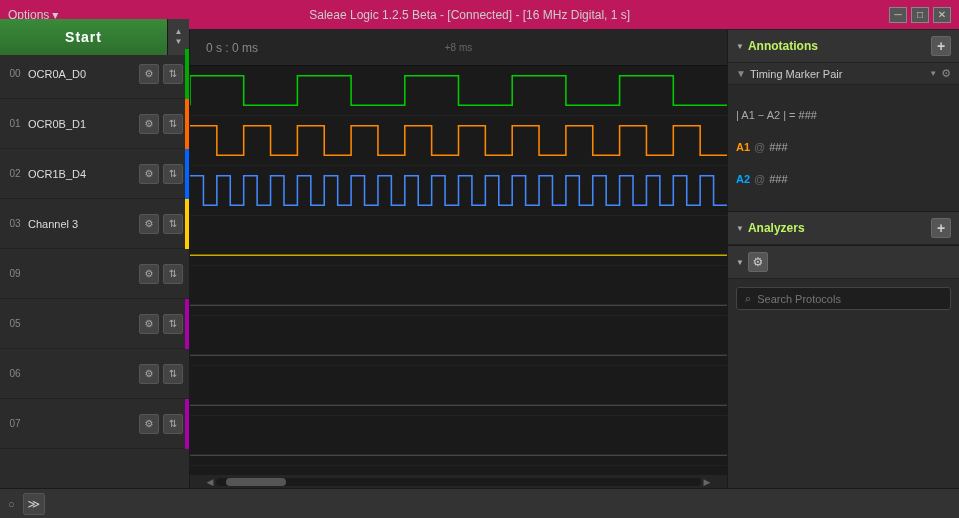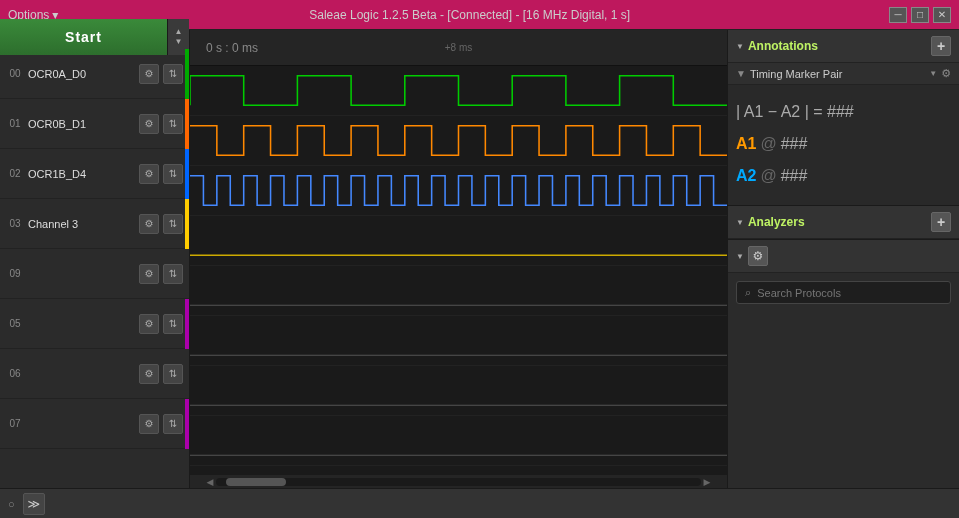--- a/index.html
+++ b/index.html
@@ -295,22 +295,22 @@
     }
 
     .annotation-values {
       padding: 4px 8px 6px;
       background: #292929;
     }
     .annotation-line {
       display: flex;
       align-items: flex-start;
       gap: 4px;
-      margin: 14px 0;
-      font-size: 16px;
+      margin: 20px 0;
+      font-size: 11px;
       color: #aaa;
     }
     .anno-label-a1 {
       color: #ff9900;
       font-weight: bold;
     }
     .anno-label-a2 {
       color: #00aaff;
       font-weight: bold;
     }

